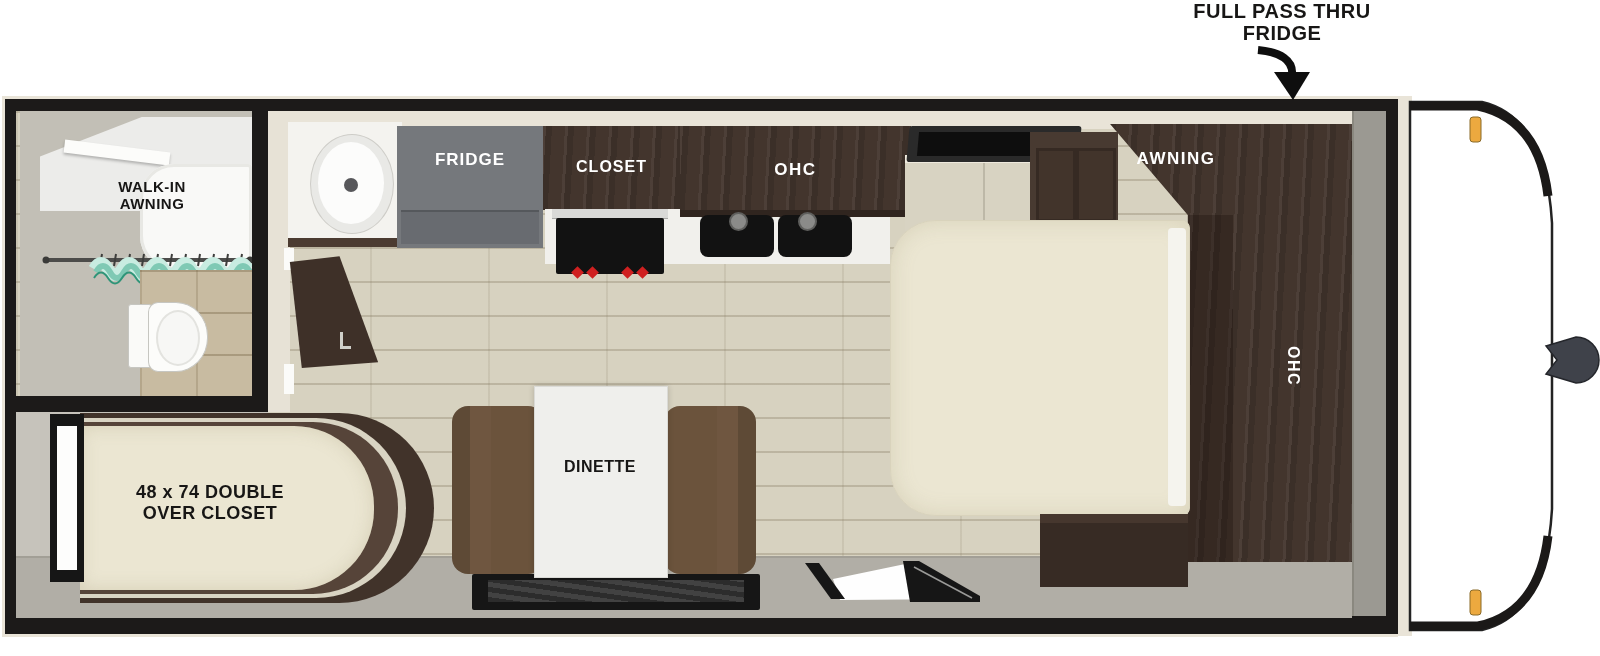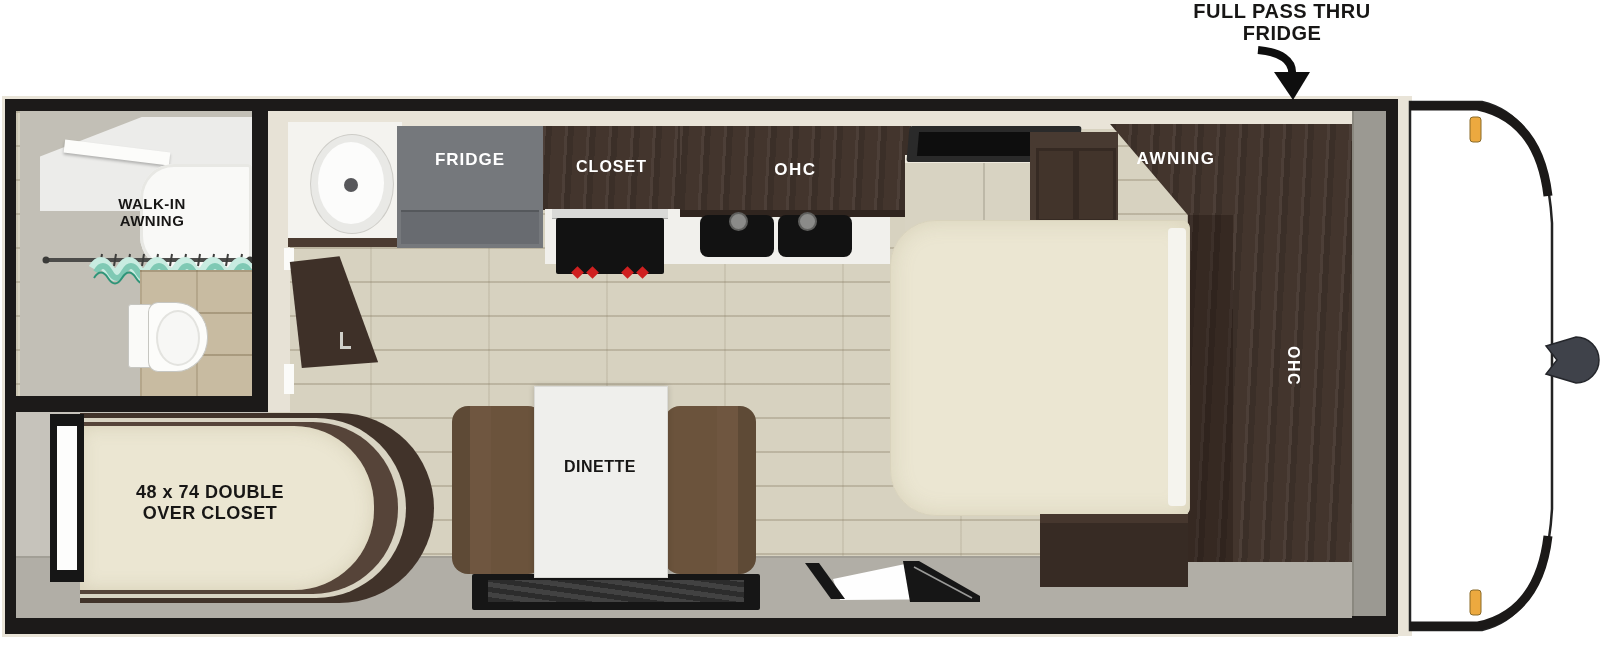--- a/index.html
+++ b/index.html
@@ -30,21 +30,21 @@
   <div class="abs" style="left:16px;top:412px;width:252px;height:204px;background:#c6c3bb;"></div>
   <div class="abs" style="left:1352px;top:111px;width:32px;height:505px;background:#9b9992;border-left:2px solid #8a887f;"></div>
   <div class="abs cream" style="left:264px;top:111px;width:1088px;height:18px;"></div>
   <div class="abs cream" style="left:268px;top:111px;width:22px;height:301px;background:#e7e2d6;"></div>
   <div class="abs" style="left:16px;top:556px;width:1336px;height:60px;background:#b1aea6;border-top:2px solid #a29f96;"></div>
 
   <div class="abs" style="left:20px;top:111px;width:232px;height:285px;background:#c2bfb6;"></div>
   <div class="abs" style="left:40px;top:117px;width:212px;height:94px;background:#ececea;clip-path:polygon(0 42%,48% 0,100% 0,100% 100%,0 100%);"></div>
   <div class="abs" style="left:64px;top:146px;width:106px;height:13px;background:#fcfcfa;box-shadow:0 2px 3px rgba(0,0,0,.25);transform:rotate(7deg);"></div>
   <div class="abs" style="left:140px;top:164px;width:112px;height:106px;background:#f9f9f7;border-radius:34px 4px 4px 34px;box-shadow:inset 0 0 0 3px #e8e8e4;"></div>
-  <div class="lbl" style="left:92px;top:195px;width:120px;font-size:15px;">
+  <div class="lbl" style="left:92px;top:178px;width:120px;font-size:15px;">
     <div>WALK-IN</div>
     <div>AWNING</div>
   </div>
   <svg class="abs" style="left:36px;top:249px;" width="218" height="44" viewBox="0 0 218 44">
     <line x1="10" y1="11" x2="214" y2="11" stroke="#4c4c4a" stroke-width="4"></line>
     <circle cx="10" cy="11" r="3.5" fill="#3a3a38"></circle>
       <circle cx="214" cy="11" r="3.5" fill="#3a3a38"></circle>
     <g stroke="#3e3e3c" stroke-width="2">
       <line x1="66" y1="5" x2="64" y2="17"></line>
         <line x1="80" y1="5" x2="78" y2="17"></line>

